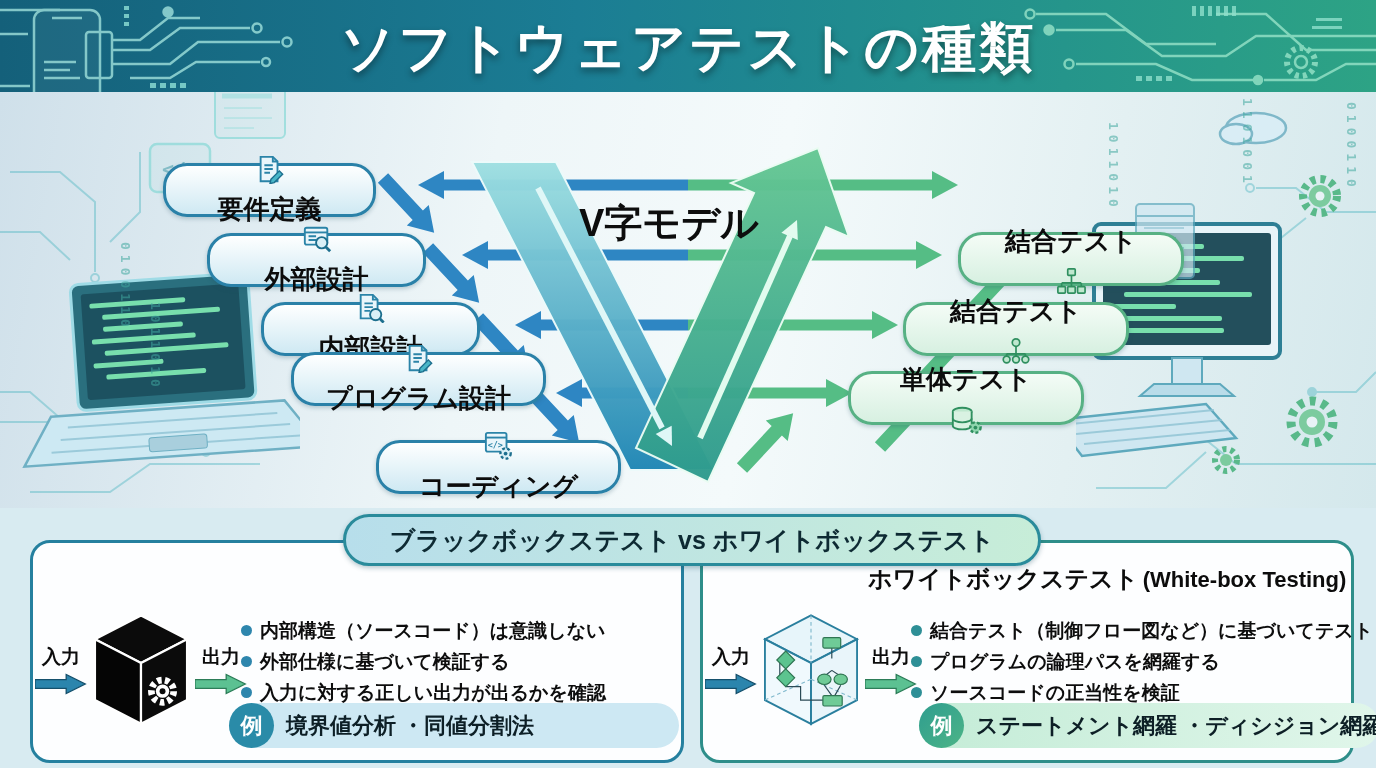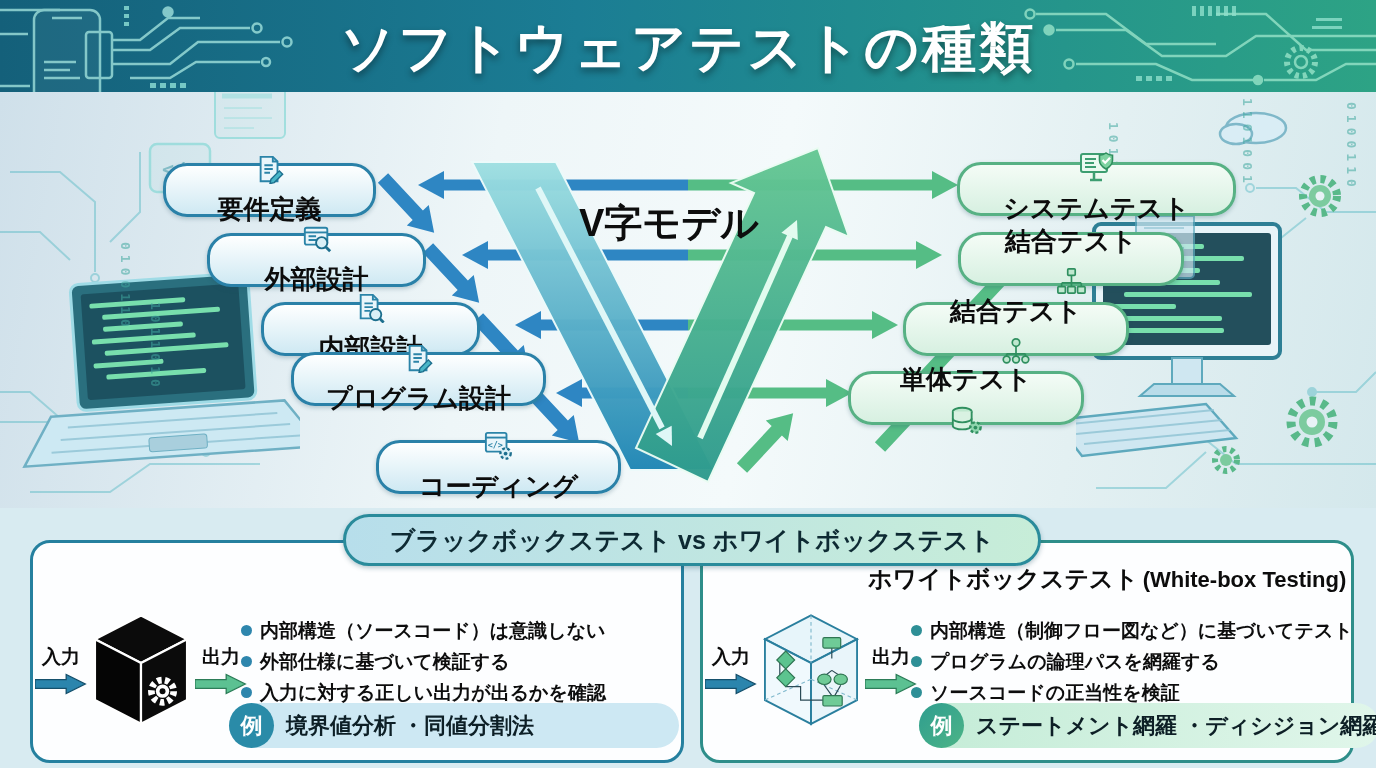--- a/index.html
+++ b/index.html
@@ -357,32 +357,20 @@
           <rect x="2" y="2" width="22" height="20" rx="2" fill="#eaf6fb" stroke="#2b84a8" stroke-width="2"></rect>
           <path d="M2 7h22" stroke="#2b84a8" stroke-width="2"></path>
           <text x="12" y="18" text-anchor="middle" font-size="9" font-weight="bold" fill="#2b84a8" font-family="DejaVu Sans Mono,monospace">&lt;/&gt;</text>
           <circle cx="23" cy="24" r="5.5" fill="#d9f0f7" stroke="#1d6f8e" stroke-width="2.5" stroke-dasharray="3 2.4"></circle>
           <circle cx="23" cy="24" r="2" fill="#1d6f8e"></circle>
         </svg>
     </span>
     <span>コーディング</span>
   </div>
 
-  <div class="phase right" style="left:957px;top:162px;width:273px;">
-    <span class="picon">
-      <svg width="34" height="31" viewBox="0 0 34 31">
-          <rect x="1" y="2" width="26" height="18" rx="2" fill="#eafaf0" stroke="#3d9e71" stroke-width="2"></rect>
-          <path d="M5 7h11M5 11h9M5 15h11" stroke="#3d9e71" stroke-width="2"></path>
-          <path d="M10 28h12M14 20v8" stroke="#3d9e71" stroke-width="2.5" fill="none"></path>
-          <path d="M26 1c2 1.6 4 2.2 6.5 2.2v5c0 4.4-2.6 6.6-6.5 8.8-3.9-2.2-6.5-4.4-6.5-8.8v-5C22 3.2 24 2.6 26 1z" fill="#7fd3a2" stroke="#2f8f5f" stroke-width="1.6"></path>
-          <path d="M22.5 8l2.7 2.7 4.8-5" stroke="#fff" stroke-width="2.2" fill="none"></path>
-        </svg>
-    </span>
-    <span>システムテスト</span>
-  </div>
   <div class="phase right" style="left:958px;top:232px;width:220px;">
     <span>結合テスト</span>
     <span class="picon">
       <svg width="30" height="28" viewBox="0 0 32 28">
           <rect x="12.5" y="1" width="8" height="7" rx="1" fill="#bfe8cf" stroke="#2f8f5f" stroke-width="1.8"></rect>
           <path d="M16.5 8v4M6 16h21M6 16v4M16.5 12v8M27 16v4" stroke="#2f8f5f" stroke-width="1.8" fill="none"></path>
           <rect x="2" y="20" width="8" height="7" rx="1" fill="#bfe8cf" stroke="#2f8f5f" stroke-width="1.8"></rect>
           <rect x="12.5" y="20" width="8" height="7" rx="1" fill="#bfe8cf" stroke="#2f8f5f" stroke-width="1.8"></rect>
           <rect x="23" y="20" width="8" height="7" rx="1" fill="#bfe8cf" stroke="#2f8f5f" stroke-width="1.8"></rect>
         </svg>
@@ -490,21 +478,21 @@
         <div class="io">
           <span class="io-label">出力</span>
           <svg width="52" height="24" viewBox="0 0 60 24">
               <polygon points="0,7 36,7 36,1 58,12 36,23 36,17 0,17" fill="#5cc192" stroke="#2c7d58" stroke-width="1.5"></polygon>
             </svg>
         </div>
       </div>
       <div class="bullets">
         <div class="bullet">
             <span class="dot"></span>
-            <span>内部構造（制御フロー図など）に基づいてテスト</span>
+            <span>結合テスト（制御フロー図など）に基づいてテスト</span>
           </div>
         <div class="bullet">
             <span class="dot"></span>
             <span>プログラムの論理パスを網羅する</span>
           </div>
         <div class="bullet">
             <span class="dot"></span>
             <span>ソースコードの正当性を検証</span>
           </div>
       </div>

